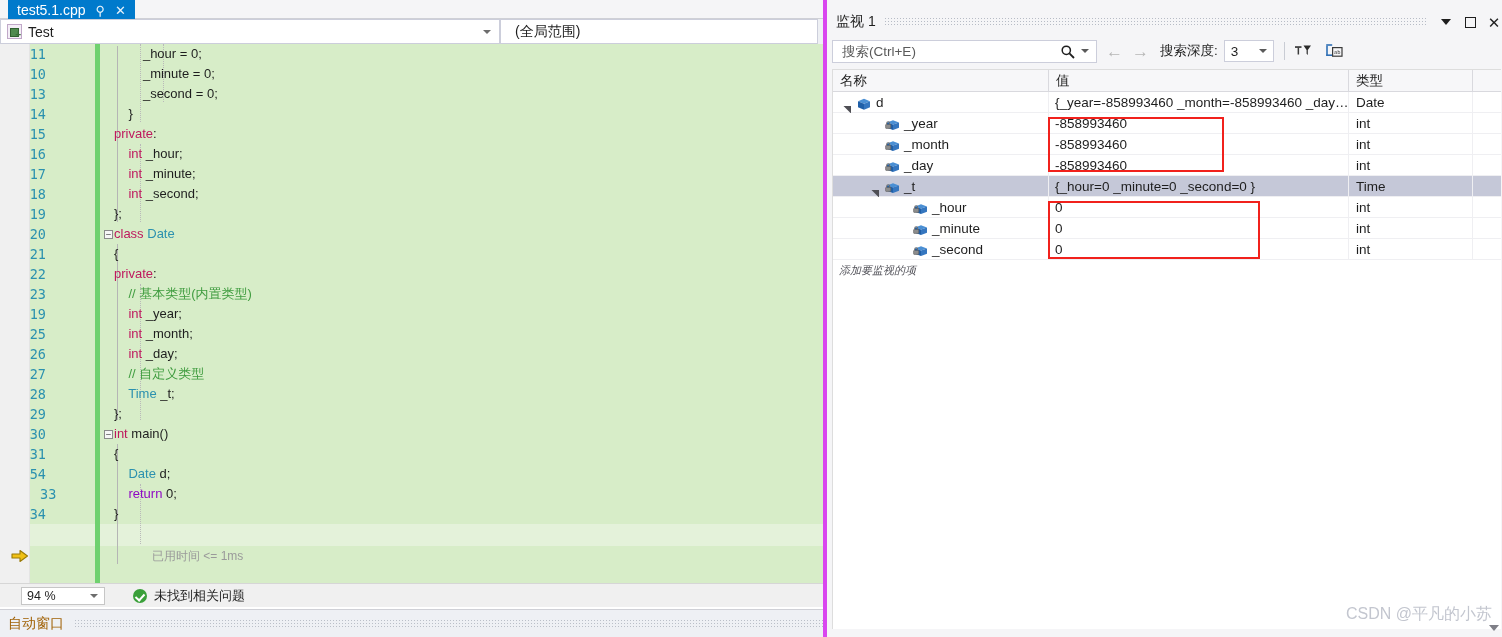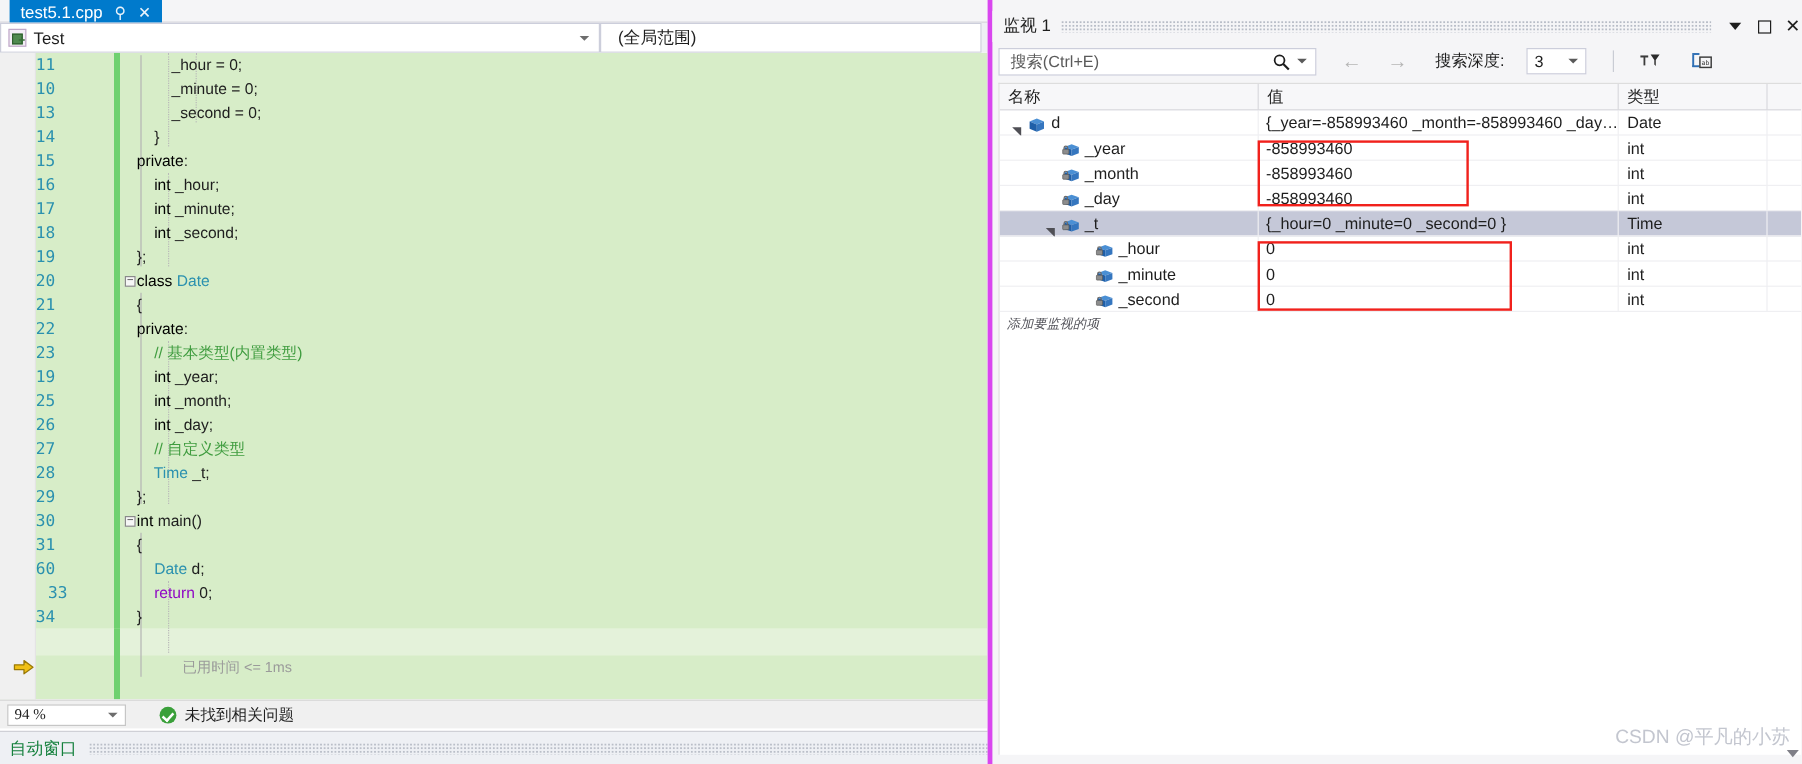--- a/index.html
+++ b/index.html
@@ -98,21 +98,21 @@
   .change-bar {
     position:absolute; left:95px; width:5px; background:#6fd16f;
   }
   .ln {
     position:absolute; width:46px; text-align:right;
     color:#2b91af; font-family:"DejaVu Sans Mono","Liberation Mono",monospace;
     font-size:13.5px; line-height:20px;
   }
   .code-text { position:absolute; left:114px; line-height:20px; white-space:pre; }
 
-  .k  { color:#000000;margin-top:26px; }      
+  .k  { color:#be185d;margin-top:26px; }      
   .t  { color:#2b91af; }      
   .c  { color:#3f9c3f; }      
   .p  { color:#1e1e1e; }
   .kw-ret { color:#8f08c4; }  
 
   .fold-box {
     position:absolute; width:9px; height:9px;
     border:1px solid #8a8a8a; background:#f6f6f6;
     font-size:9px; line-height:7px; text-align:center; color:#555;
     font-family:"DejaVu Sans Mono",monospace;
@@ -136,24 +136,24 @@
     white-space:pre;
   }
 
   
   #editor-status {
     position:absolute; left:0; top:583px; width:823px; height:24px;
     background:#f0f0f0; border-top:1px solid #d6d6d6;
     display:flex; align-items:center;
   }
   #zoom-combo {
-    margin-left:6px; width:99px; height:18px;
+    margin-left:21px; width:84px; height:18px;
     border:1px solid #c6c6c6; background:#ffffff;
     display:flex; align-items:center; position:relative;
-    font-size:12.5px; padding-left:5px;font-family:Liberation Serif, serif;
+    font-size:12.5px; padding-left:5px;
   }
   #zoom-combo .caret {
     position:absolute; right:6px; top:50%; transform:translateY(-50%);
     width:0;height:0;border-left:4px solid transparent;border-right:4px solid transparent;
     border-top:4px solid #6d6d6d;
   }
   #issue-status { margin-left:28px; display:flex; align-items:center; gap:7px; font-size:13px; }
   .ok-circle {
     width:14px;height:14px;border-radius:50%;
     background:#3aa03a; position:relative; flex:0 0 auto;
@@ -163,21 +163,21 @@
     width:4px;height:7px; border:solid #ffffff; border-width:0 2px 2px 0;
     transform:rotate(42deg);
   }
 
   
   #autos-bar {
     position:absolute; left:0; top:609px; width:868px; height:28px;
     background:#eef0f4; border-top:1px solid #cfd0d6;
     display:flex; align-items:center;
   }
-  #autos-title { margin-left:8px; font-size:14px; color:#15803d; }
+  #autos-title { margin-left:8px; font-size:14px; color:#a16207; }
   #autos-dots {
     flex:1; height:10px; margin:0 10px;
     background-image:
       radial-gradient(circle, #b7bcc6 0.7px, transparent 0.8px);
     background-size:3px 3px;
     opacity:.95;
   }
 
   
   #watch-panel {
@@ -202,21 +202,21 @@
   }
   .caret-dn {
     width:0;height:0;border-left:5px solid transparent;border-right:5px solid transparent;
     border-top:6px solid #1e1e1e;
   }
   .win-sq { width:11px;height:11px;border:1.6px solid #1e1e1e; }
   .win-x { font-size:15px; line-height:1; }
 
   #watch-toolbar {
     position:absolute; left:0; top:37px; width:629px; height:28px;
-    display:flex; align-items:center; gap:12px;
+    display:flex; align-items:center; gap:0;
   }
   #watch-search {
     margin-left:5px; width:265px; height:23px;
     border:1px solid #cccedb; background:#ffffff;
     display:flex; align-items:center; position:relative;
   }
   #watch-search input {
     border:0; outline:0; width:218px; margin-left:7px;
     font-size:13.5px; color:#1e1e1e;
     font-family:"Liberation Sans", sans-serif; background:transparent;
@@ -407,21 +407,21 @@
           <div class="ln" style="top: 320px; left: 0px;">27</div>
           <div class="code-text" style="top: 320px;"><span class="p">    </span><span class="c">// 自定义类型</span></div>
           <div class="ln" style="top: 340px; left: 0px;">28</div>
           <div class="code-text" style="top: 340px;"><span class="p">    </span><span class="t">Time</span><span class="p"> </span><span class="p">_t</span><span class="p">;</span></div>
           <div class="ln" style="top: 360px; left: 0px;">29</div>
           <div class="code-text" style="top: 360px;"><span class="p">};</span></div>
           <div class="ln" style="top: 380px; left: 0px;">30</div>
           <div class="code-text" style="top: 380px;"><span class="p"></span><span class="k">int</span><span class="p"> </span><span class="p">main</span><span class="p">()</span></div>
           <div class="ln" style="top: 400px; left: 0px;">31</div>
           <div class="code-text" style="top: 400px;"><span class="p">{</span></div>
-          <div class="ln" style="top: 420px; left: 0px;">60</div>
+          <div class="ln" style="top: 420px; left: 0px;">54</div>
           <div class="code-text" style="top: 420px;"><span class="p">    </span><span class="t">Date</span><span class="p"> </span><span class="p">d</span><span class="p">;</span></div>
           <div class="ln" style="top: 440px; left: 0px; padding-left: 40px;">33</div>
           <div class="code-text" style="top: 440px;"><span class="p">    </span><span class="kw-ret">return</span><span class="p"> </span><span class="p">0</span><span class="p">;</span></div>
           <div class="ln" style="top: 460px; left: 0px;">34</div>
           <div class="code-text" style="top: 460px;"><span class="p">}</span></div>
         </div>
 
       <div class="elapsed">已用时间 &lt;= 1ms</div>
 
       <div id="exec-arrow">

